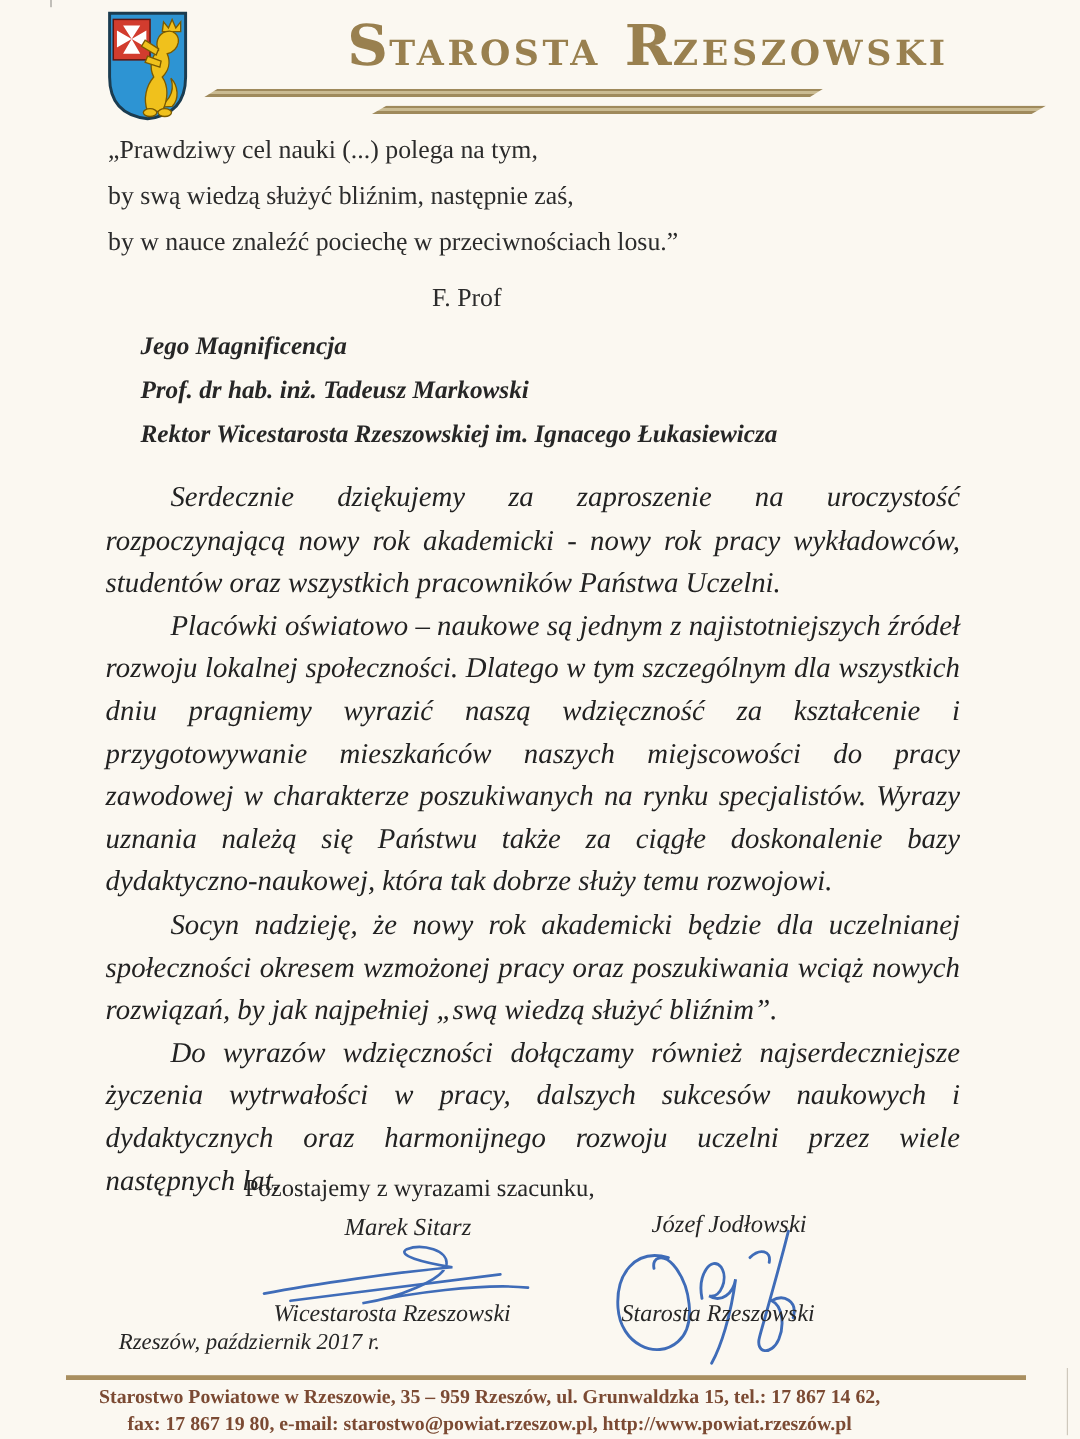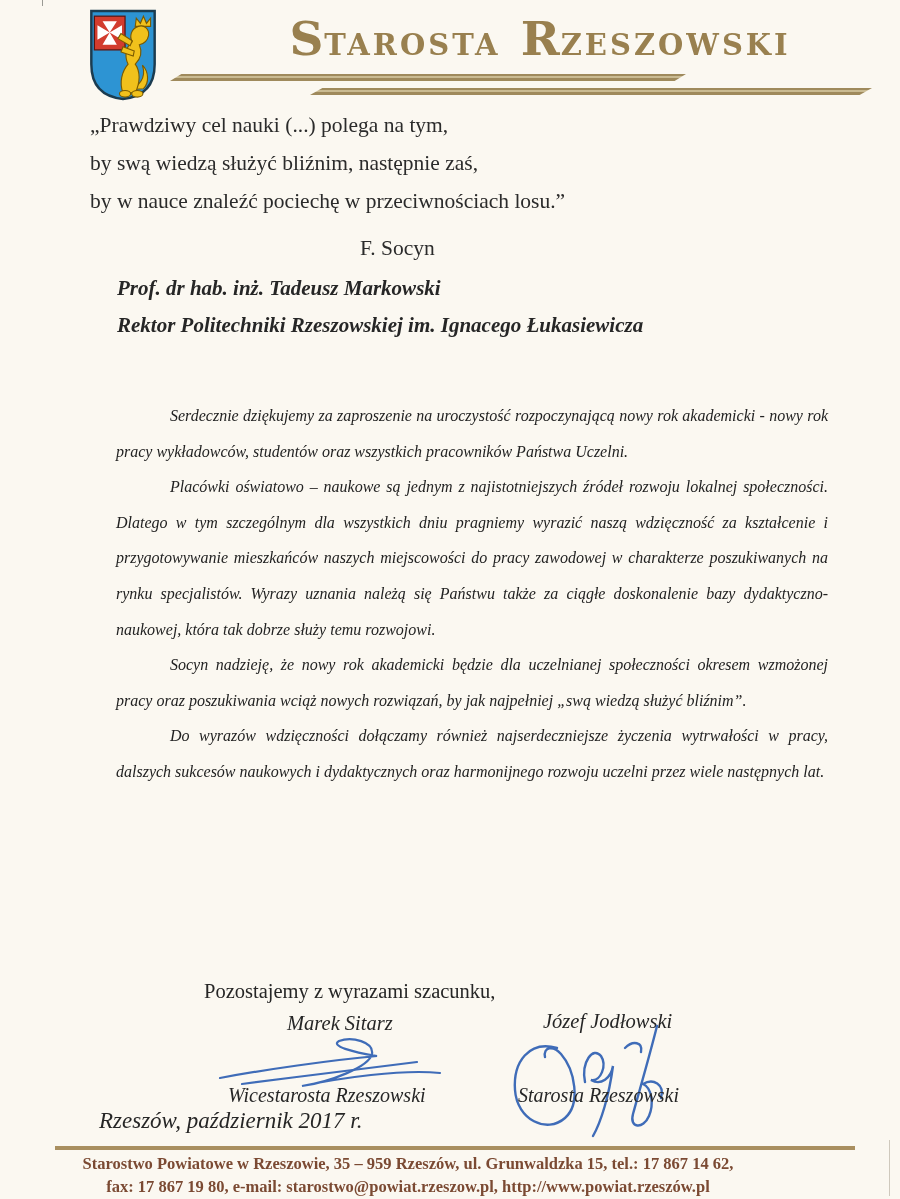--- a/index.html
+++ b/index.html
@@ -26,37 +26,37 @@
          font-size:21.5px;line-height:38px;color:#2b2b2b;}
   .quote p{margin:0;}
   .quote .attr{margin-top:9px;margin-left:270px;}
 
   
   .addressee{position:absolute;left:117px;top:270px;width:700px;
              font-style:italic;font-weight:bold;font-size:21px;line-height:36.5px;}
   .addressee p{margin:0;}
 
   
-  .body-text{position:absolute;left:116px;top:398px;width:712px;
-             font-style:italic;font-size:16px;line-height:35.6px;
+  .body-text{position:absolute;left:88px;top:398px;width:712px;
+             font-style:italic;font-size:24px;line-height:35.6px;
              text-align:justify;color:#222;}
   .body-text p{margin:0;text-indent:54px;}
 
   
   .closing{position:absolute;left:204px;top:980px;font-size:20.5px;}
   .sig-name{position:absolute;font-style:italic;font-size:20.5px;}
   .sig-name.left{left:287px;top:1012px;}
   .sig-name.right{left:543px;top:1010px;}
   .sig-title{position:absolute;font-style:italic;font-size:20px;}
   .sig-title.left{left:228px;top:1084px;}
   .sig-title.right{left:518px;top:1084px;}
   .sig-svg{position:absolute;pointer-events:none;}
   .sig-svg.left{left:212px;top:1032px;}
   .sig-svg.right{left:505px;top:1018px;}
-  .dateline{position:absolute;left:99px;top:1108px;font-style:italic;font-size:23px;}
+  .dateline{position:absolute;left:99px;top:1108px;font-style:italic;font-size:19px;}
 
   
   .footer-rule{position:absolute;left:55px;top:1146px;width:800px;height:4px;background:#a98f60;}
   .footer-line{position:absolute;left:0;width:816px;text-align:center;
                color:#7b4a33;font-weight:bold;font-size:16.5px;font-style:normal;}
   .footer-line.l1{top:1154px;}
   .footer-line.l2{top:1177px;}
 
   .artifact{position:absolute;background:#9a9a94;}
 </style>
@@ -84,26 +84,27 @@
     <span class="init">S</span><span class="caps">TAROSTA</span><span class="wordgap"></span><span class="init">R</span><span class="caps">ZESZOWSKI</span>
   </div>
 
   <div class="bar bar1"></div>
   <div class="bar bar2"></div>
 
   <div class="quote">
     <p>„Prawdziwy cel nauki (...) polega na tym,</p>
     <p>by swą wiedzą służyć bliźnim, następnie zaś,</p>
     <p>by w nauce znaleźć pociechę w przeciwnościach losu.”</p>
-    <p class="attr">F. Socyn</p>
+    <p class="attr">F. Prof</p>
   </div>
 
   <div class="addressee">
+    <p>Jego Magnificencja</p>
     <p>Prof. dr hab. inż. Tadeusz Markowski</p>
-    <p>Rektor Politechniki Rzeszowskiej im. Ignacego Łukasiewicza</p>
+    <p>Rektor Wicestarosta Rzeszowskiej im. Ignacego Łukasiewicza</p>
   </div>
 
   <div class="body-text">
     <p>Serdecznie dziękujemy za zaproszenie na uroczystość rozpoczynającą nowy rok akademicki - nowy rok pracy wykładowców, studentów oraz wszystkich pracowników Państwa Uczelni.</p>
     <p>Placówki oświatowo – naukowe są jednym z najistotniejszych źródeł rozwoju lokalnej społeczności. Dlatego w tym szczególnym dla wszystkich dniu pragniemy wyrazić naszą wdzięczność za kształcenie i przygotowywanie mieszkańców naszych miejscowości do pracy zawodowej w charakterze poszukiwanych na rynku specjalistów. Wyrazy uznania należą się Państwu także za ciągłe doskonalenie bazy dydaktyczno-naukowej, która tak dobrze służy temu rozwojowi.</p>
     <p>Socyn nadzieję, że nowy rok akademicki będzie dla uczelnianej społeczności okresem wzmożonej pracy oraz poszukiwania wciąż nowych rozwiązań, by jak najpełniej „swą wiedzą służyć bliźnim”.</p>
     <p>Do wyrazów wdzięczności dołączamy również najserdeczniejsze życzenia wytrwałości w pracy, dalszych sukcesów naukowych i dydaktycznych oraz harmonijnego rozwoju uczelni przez wiele następnych lat.</p>
   </div>
 
   <div class="closing">Pozostajemy z wyrazami szacunku,</div>

